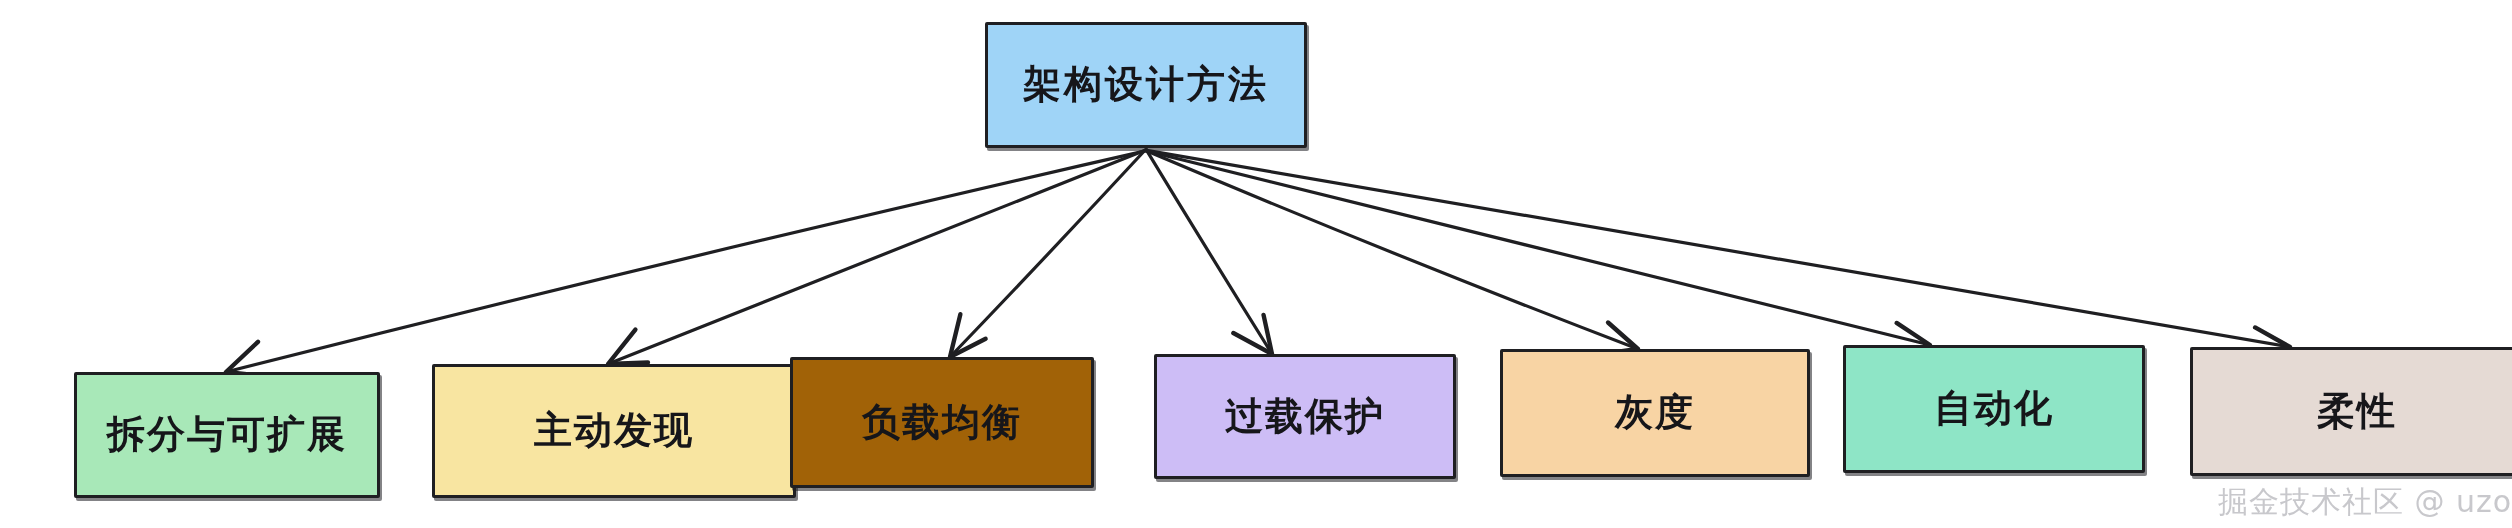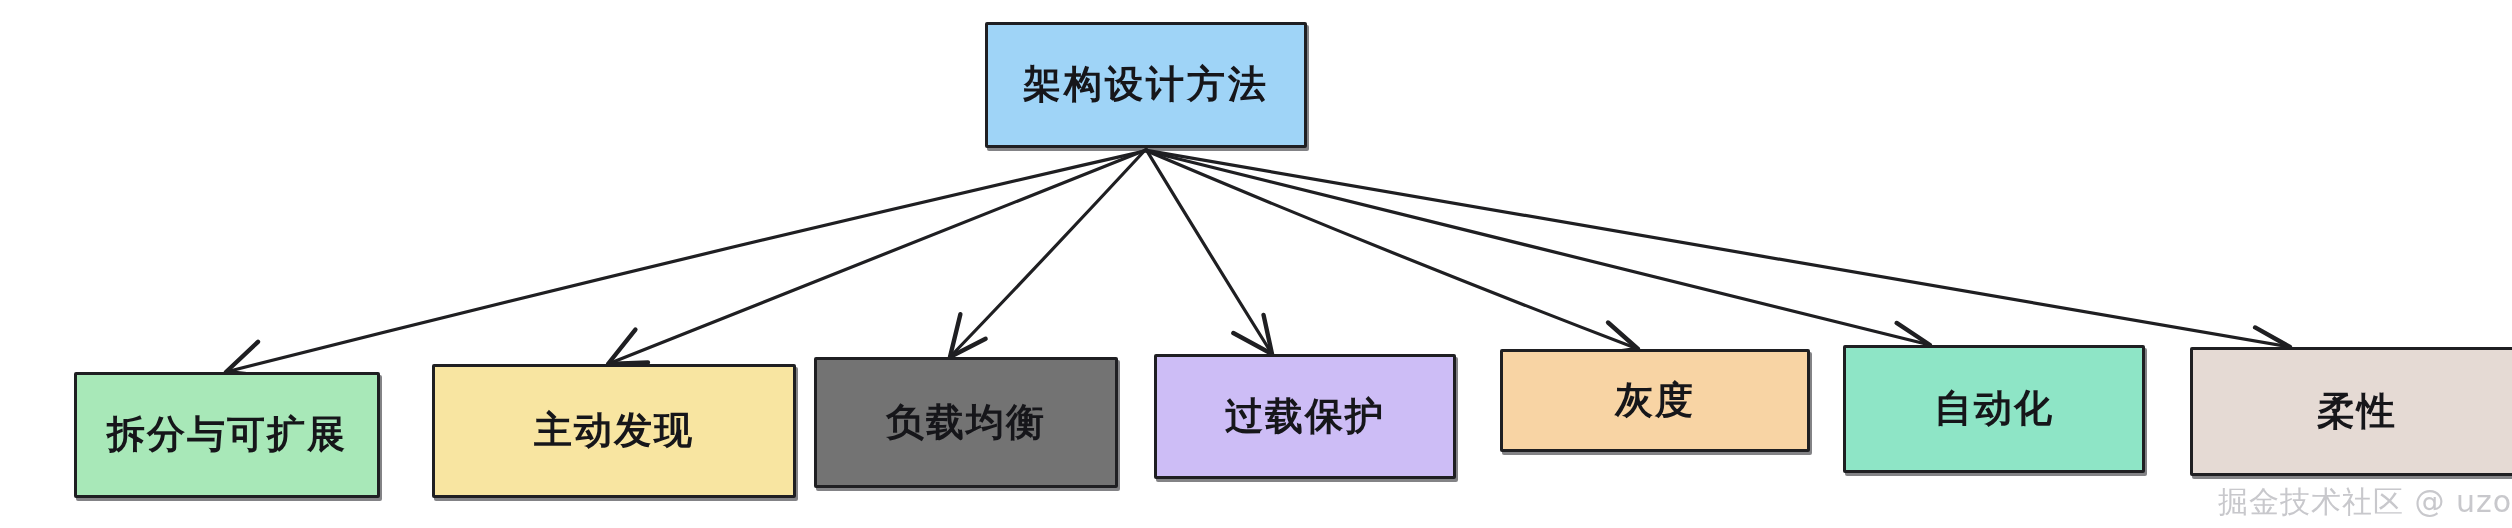--- a/index.html
+++ b/index.html
@@ -96,27 +96,27 @@
   <div id="nodes">
       <div class="node node-root" style="left: 985px; top: 22px; width: 322px; height: 126px; background: rgb(159, 212, 247); border-color: rgb(31, 31, 34);">
         <span>架构设计方法</span>
       </div>
       <div class="node node-leaf" style="left: 74px; top: 372px; width: 306px; height: 126px; background: rgb(168, 232, 184); border-color: rgb(31, 31, 34);">
         <span>拆分与可扩展</span>
       </div>
       <div class="node node-leaf" style="left: 432px; top: 364px; width: 364px; height: 134px; background: rgb(248, 229, 161); border-color: rgb(31, 31, 34); justify-content: center;">
         <span>主动发现</span>
       </div>
-      <div class="node node-leaf" style="left: 790px; top: 357px; width: 304px; height: 131px; background: #737373; border-color: rgb(31, 31, 34); margin-left: 24px;">
+      <div class="node node-leaf" style="left: 790px; top: 357px; width: 304px; height: 131px; background: #a16207; border-color: rgb(31, 31, 34);">
         <span>负载均衡</span>
       </div>
       <div class="node node-leaf" style="left: 1154px; top: 354px; width: 302px; height: 125px; background: rgb(205, 189, 246); border-color: rgb(31, 31, 34);">
         <span>过载保护</span>
       </div>
-      <div class="node node-leaf" style="left: 1500px; top: 349px; width: 310px; height: 103px; background: rgb(248, 212, 164); border-color: rgb(31, 31, 34);">
+      <div class="node node-leaf" style="left: 1500px; top: 349px; width: 310px; height: 128px; background: rgb(248, 212, 164); border-color: rgb(31, 31, 34);">
         <span>灰度</span>
       </div>
       <div class="node node-leaf" style="left: 1843px; top: 345px; width: 302px; height: 128px; background: rgb(142, 229, 198); border-color: rgb(31, 31, 34); text-align: right;">
         <span>自动化</span>
       </div>
       <div class="node node-leaf" style="left: 2190px; top: 347px; width: 334px; height: 129px; background: rgb(229, 218, 212); border-color: rgb(31, 31, 34);">
         <span>柔性</span>
       </div>
     </div>
 

